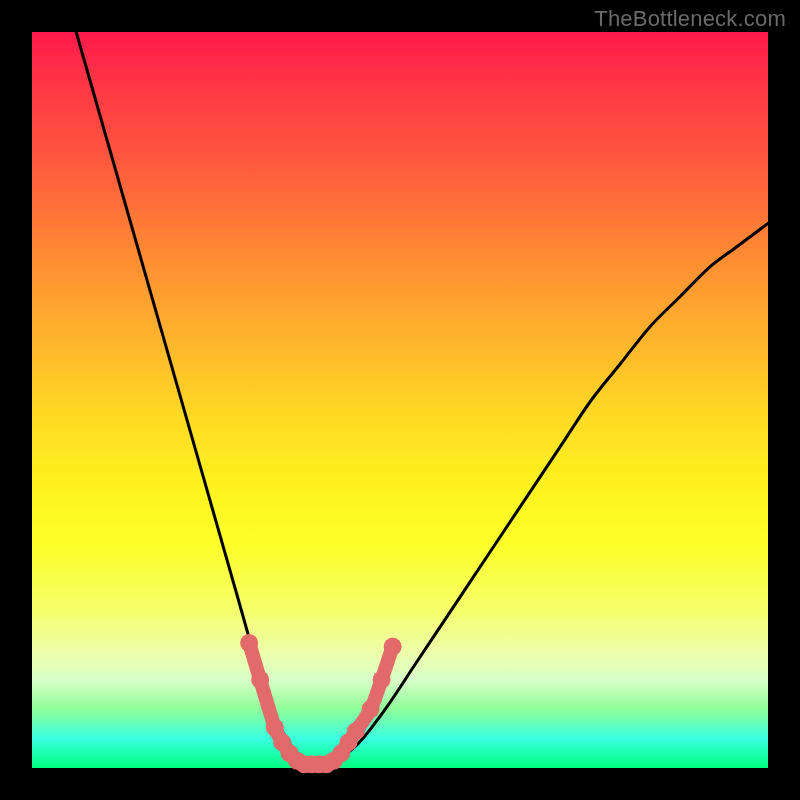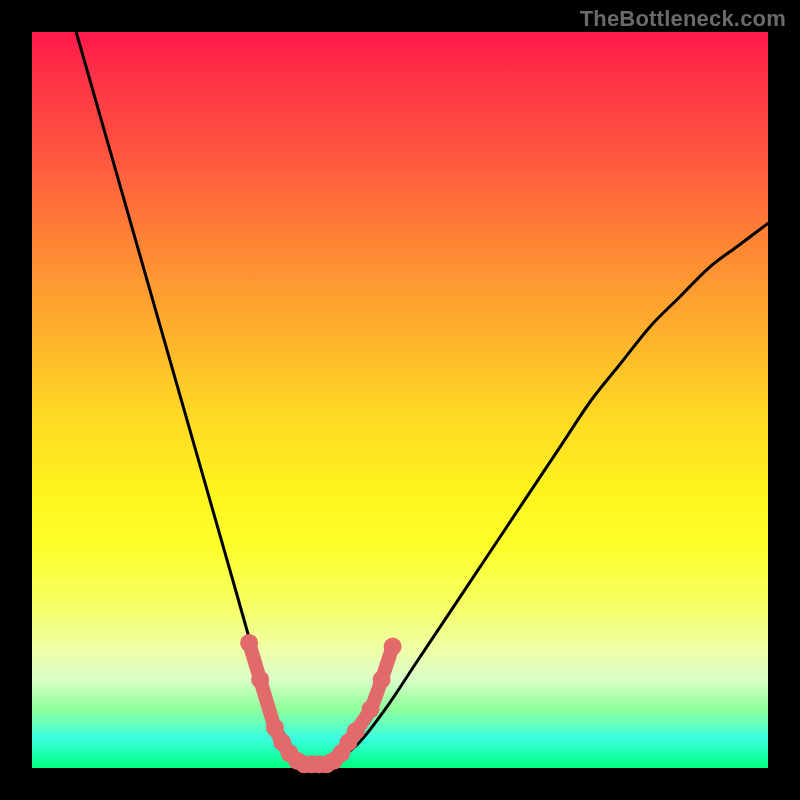--- a/index.html
+++ b/index.html
@@ -42,21 +42,21 @@
       #3affe0 96%,
       #00ff7f 100%
     );
   }
   .watermark {
     position: absolute;
     top: 6px;
     right: 14px;
     color: #6a6a6a;
     font-size: 22px;
-    font-weight: 700;
+    font-weight: 400;
     letter-spacing: 0.2px;
     z-index: 20;
   }
   svg.curve {
     position: absolute;
     left: 0;
     top: 0;
     width: 736px;
     height: 736px;
     overflow: visible;

